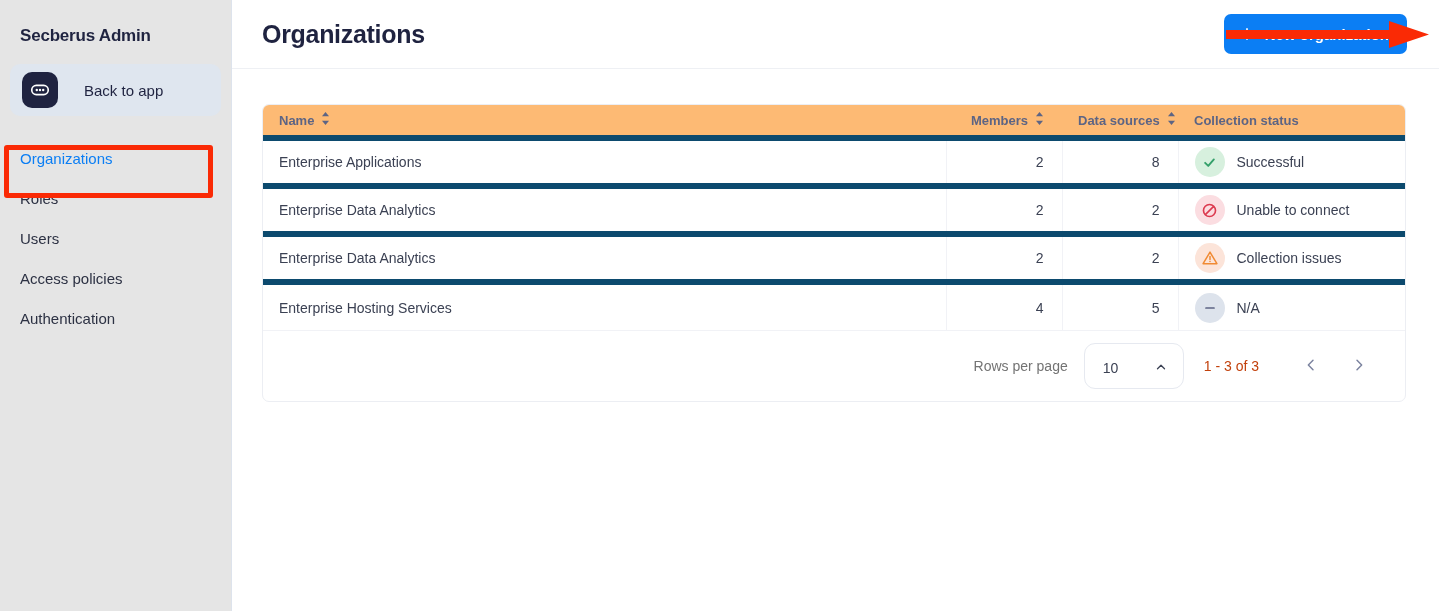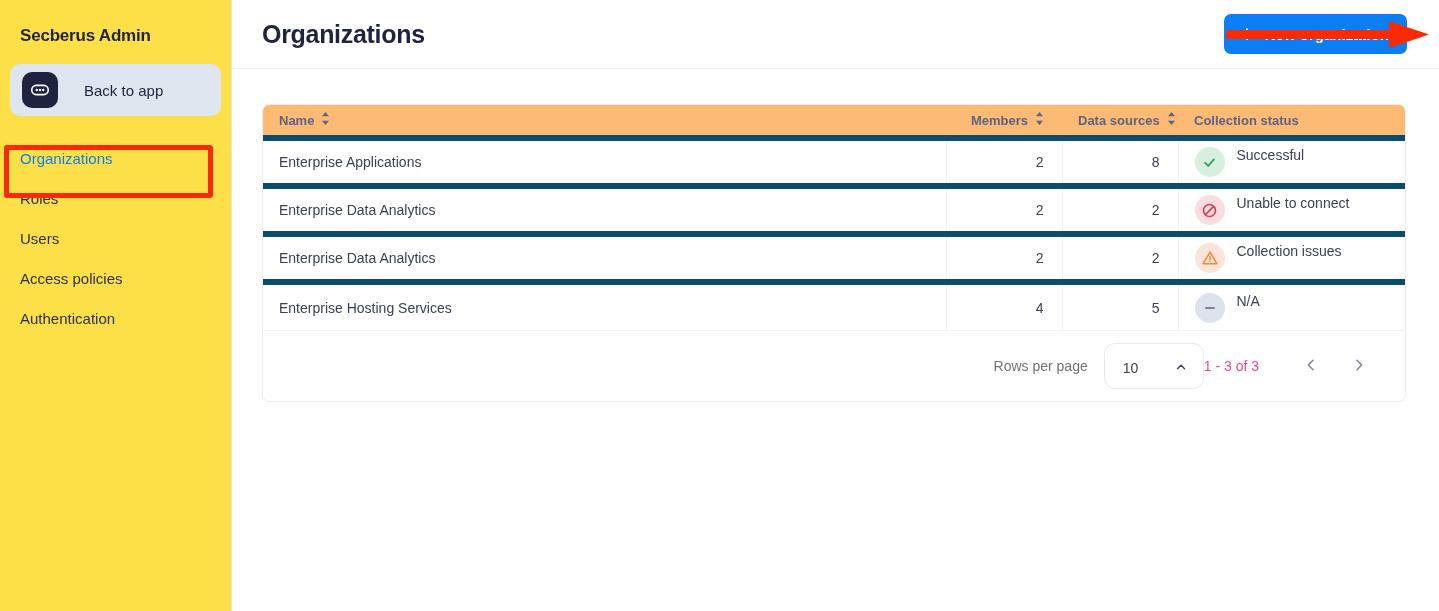--- a/index.html
+++ b/index.html
@@ -14,21 +14,21 @@
     display: flex;
     width: 1439px;
     height: 611px;
     position: relative;
   }
 
   
   .sidebar {
     width: 232px;
     height: 611px;
-    background: #fde047;
+    background: #e5e5e5;
     border-right: 1px solid #dde3ec;
     flex: 0 0 232px;
     position: relative;
   }
   .brand {
     font-size: 17px;
     font-weight: 700;
     color: #1f2340;
     letter-spacing: -0.2px;
     padding: 26px 0 0 20px;
@@ -162,20 +162,21 @@
     font-size: 14px;
     color: #3b4153;
     padding: 0 16px;
     border-top: 6px solid #0c4a6e;
     vertical-align: middle;
   }
   tbody td.num { text-align: right; padding-right: 18px; border-left: 1px solid #f1f2f6; }
   tbody td.statuscell { border-left: 1px solid #f1f2f6; }
   .status {
     display: flex;
+    align-items: center;
     gap: 12px;
   }
   .status-dot {
     width: 30px; height: 30px;
     border-radius: 50%;
     display: flex; align-items: center; justify-content: center;
     flex: 0 0 30px;
   }
   .status-label { font-size: 14px; color: #3b4153; }
 
@@ -193,21 +194,21 @@
   .rows-select {
     width: 100px; height: 46px;
     border: 1px solid #e6e9f0;
     border-radius: 11px;
     display: flex; align-items: center; justify-content: space-between;
     padding: 4px 15px 0 18px;
     font-size: 14px; color: #3b4153;
     cursor: pointer;
     background: #fff;
   }
-  .range-label { font-size: 14px; color: #ec4899; }
+  .range-label { font-size: 14px; color: #c2410c; margin-left: 20px; }
   .pager-btn {
     width: 40px; height: 40px;
     display: flex; align-items: center; justify-content: center;
     cursor: pointer;
     background: none; border: none;
   }
   .pager-prev { margin-left: 32px; }
   .pager-next { margin-left: 8px; }
 </style>
 </head>

